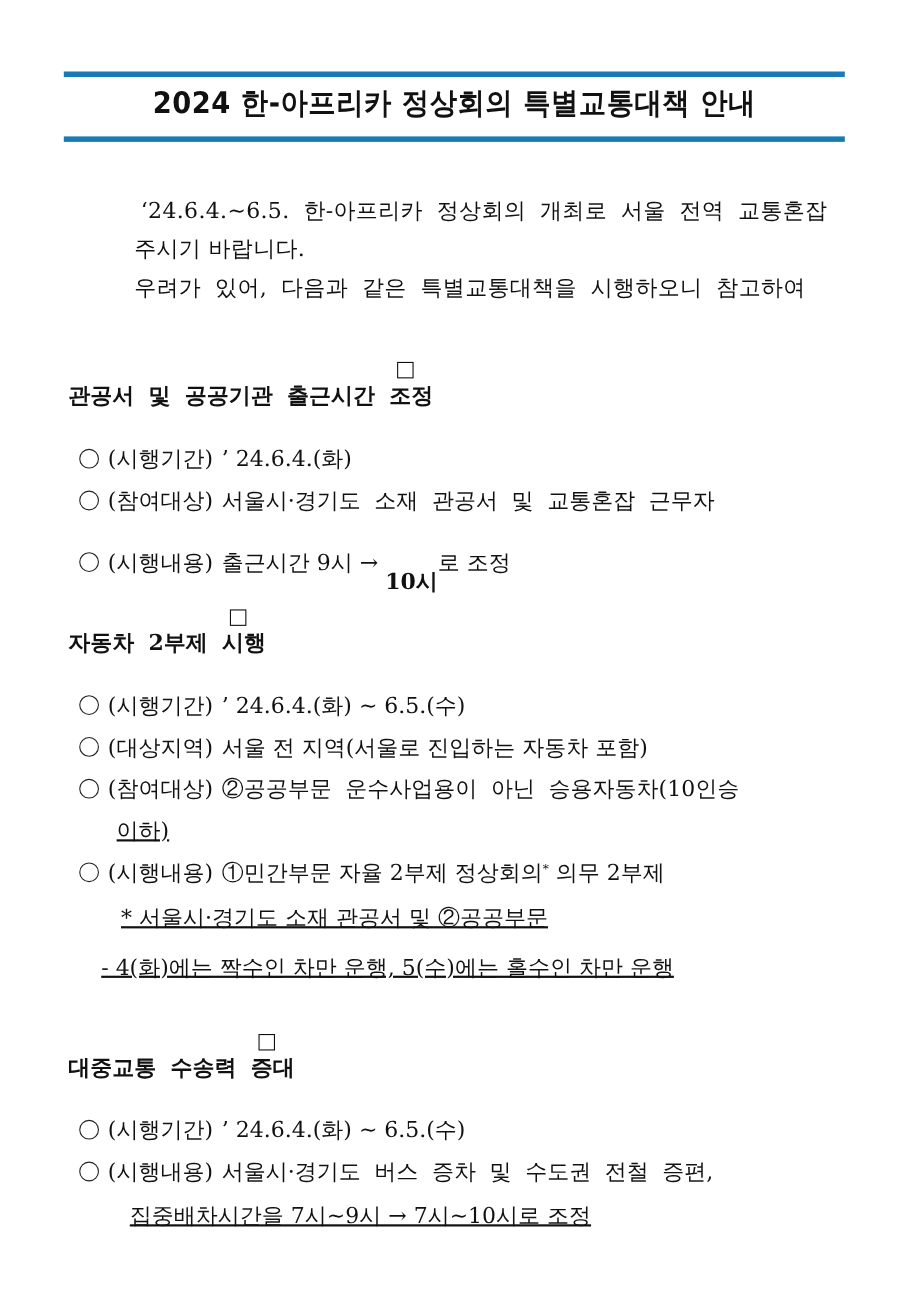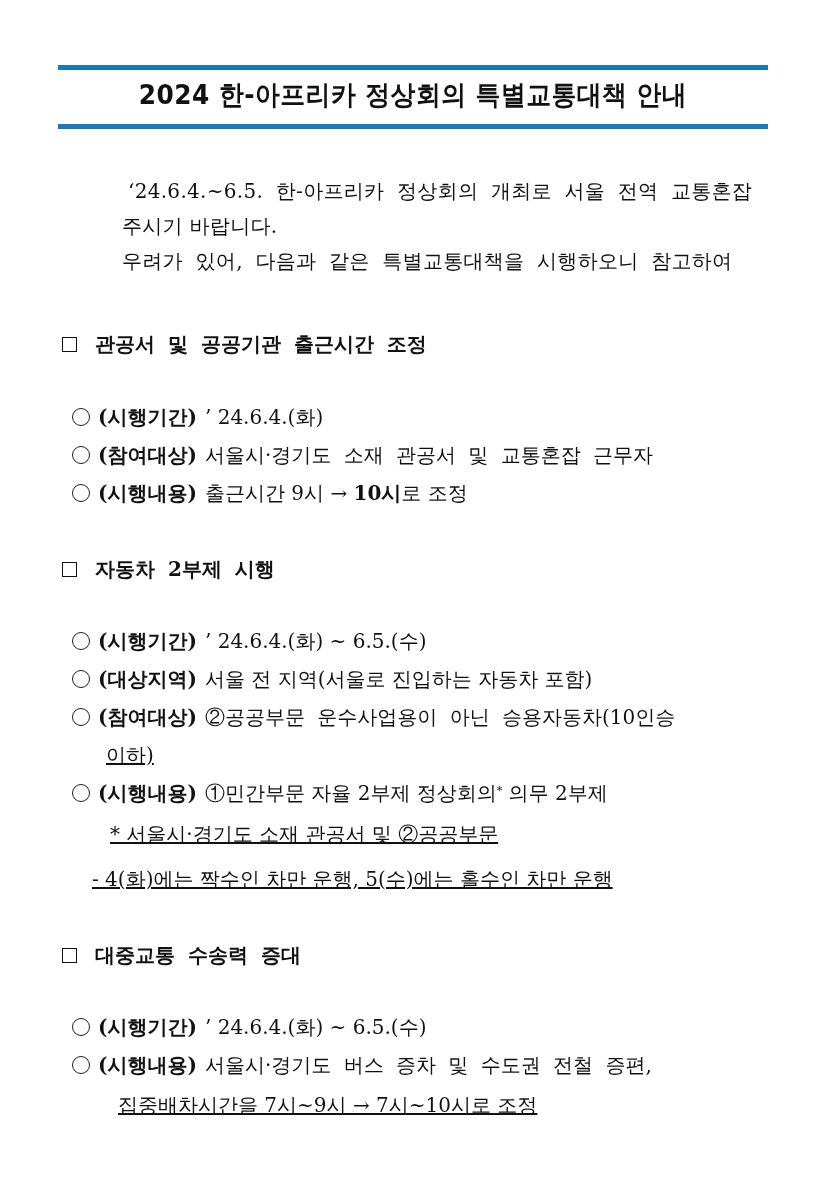--- a/index.html
+++ b/index.html
@@ -23,39 +23,39 @@
     .intro {
       position: absolute; left: 84px; top: 174px; width: 686px;
       font-size: 20px; line-height: 35px; letter-spacing: 0.3px;
       text-align: justify;
       margin-left: 38px;
     }
     .intro .line { display: block; white-space: nowrap; }
     .intro .line.first { padding-left: 6px; }
     .section-header {
       position: absolute; left: 62px; font-size: 20px; line-height: 30px;
-      font-weight: bold; white-space: nowrap; display: flex; align-items: center;
+      font-weight: bold; white-space: nowrap; display: flex; align-items: flex-end; flex-direction: column;
     }
     .checkbox {
       display: inline-block; width: 15px; height: 15px; border: 1.6px solid #111;
       margin-right: 18px; box-sizing: border-box;
     }
     .item {
       position: absolute; left: 72px; font-size: 20px; line-height: 30px;
       white-space: nowrap; display: flex; align-items: center;
     }
     .bullet {
       display: inline-block; width: 18px; height: 18px; border: 1.3px solid #222;
       border-radius: 50%; margin-right: 8px; box-sizing: border-box;
     }
-    .label { font-weight: bold; margin-right: 8px; }
+    .label { font-weight: normal; margin-right: 8px; }
     .cont {
       position: absolute; font-size: 20px; line-height: 30px; white-space: nowrap; text-decoration: underline;
     }
-    .b { font-weight: bold; }
+    .b { font-weight: bold; margin-top: 35px; }
     sup { font-size: 11px; vertical-align: top; position: relative; top: -2px; }
     .spaced { word-spacing: 6px; }
   </style>
 </head>
 <body>
 
 <div class="title-block">
   <div class="title-bar top" style="background:#1a7ab6"></div>
   <div class="title-text">2024 한-아프리카 정상회의 특별교통대책 안내</div>
   <div class="title-bar bottom" style="background:#1a7ab6"></div>

